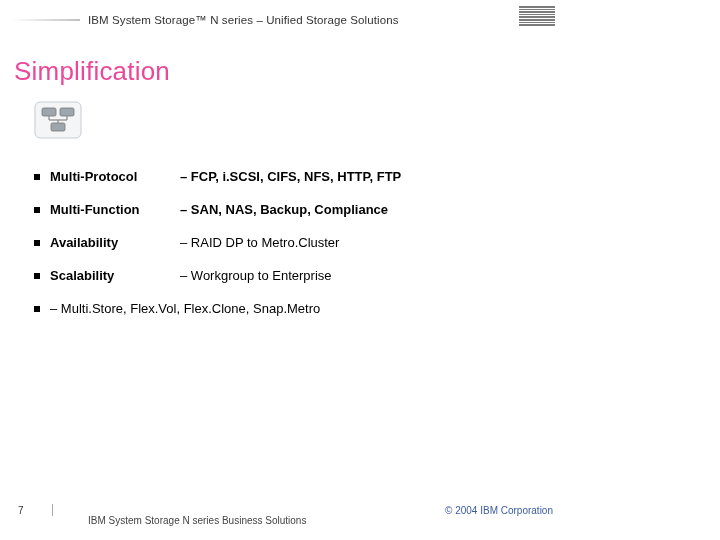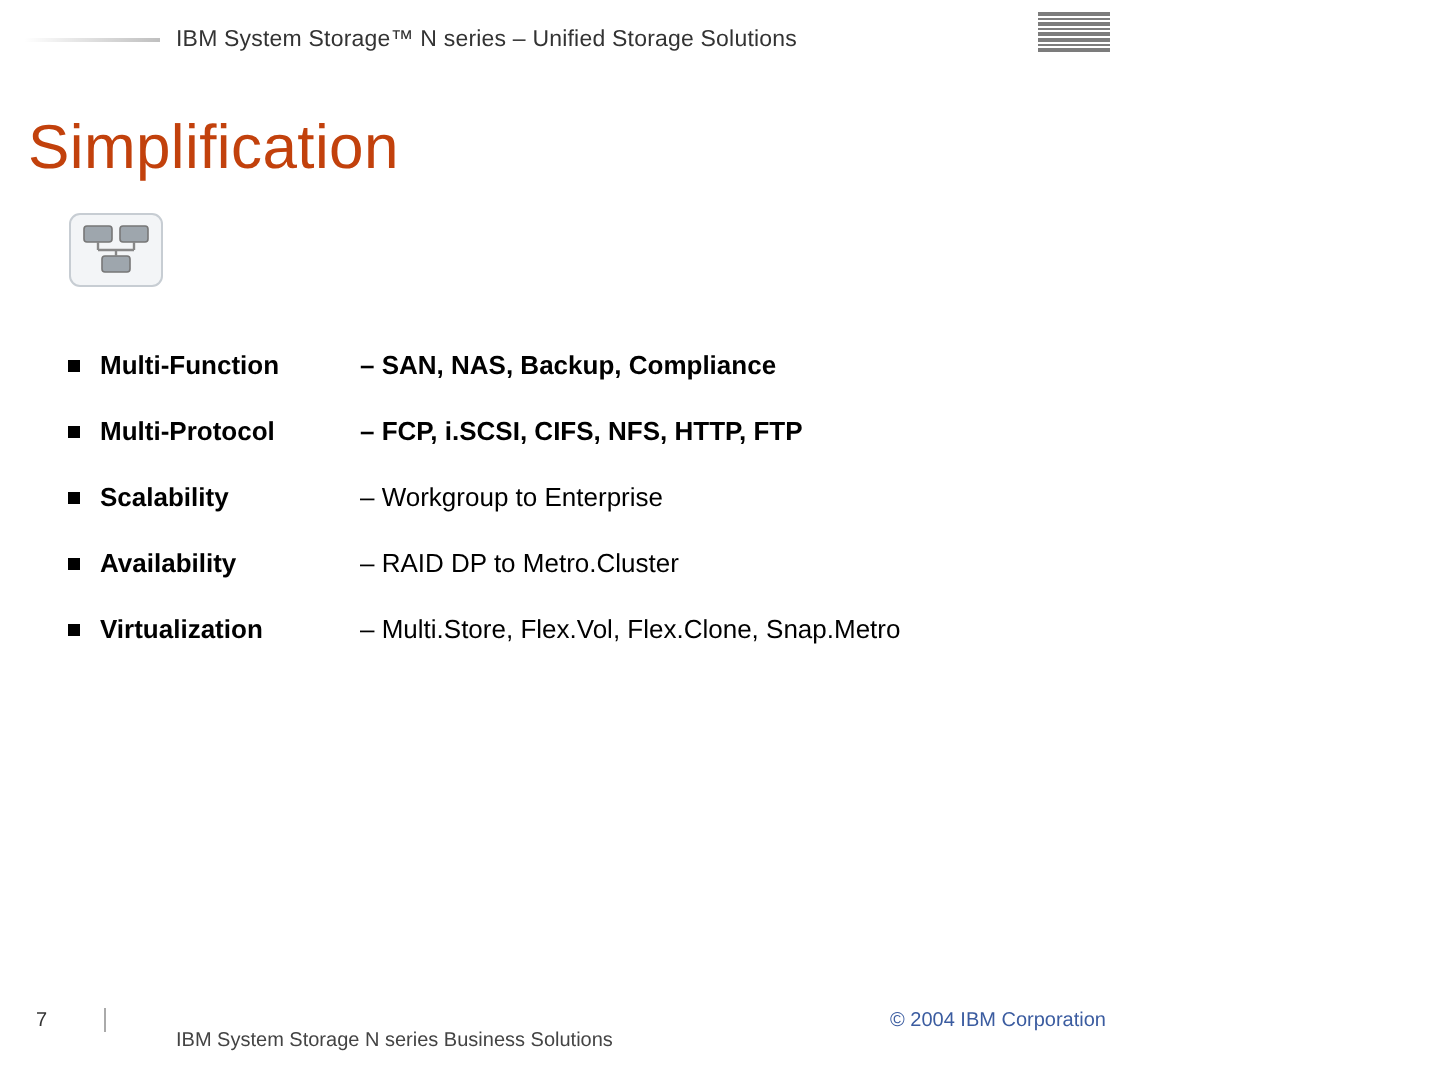--- a/index.html
+++ b/index.html
@@ -8,21 +8,21 @@
 
   
   .header { position: relative; height: 34px; display: flex; align-items: center; padding: 6px 12px 0 12px; }
   .header-rule-left { width: 68px; height: 2px; background: linear-gradient(to right, rgba(0,0,0,0) 0%, rgba(0,0,0,0.25) 100%); margin-right: 8px; }
   .header-title { font-size: 11.5px; color: #333; white-space: nowrap; letter-spacing: 0.1px; }
   .header-logo { position: absolute; right: 16px; top: 6px; }
   .ibm-logo-small { display: inline-block; }
   .ibm-bar { display: block; width: 36px; height: 1.6px; background: #7c7c7c; margin-bottom: 1px; }
 
   
-  .title { font-size: 31px; font-weight: 400; color: #c2410c; padding: 22px 0 0 14px; letter-spacing: 0.2px; }
+  .title { font-size: 26px; font-weight: 400; color: #ec4899; padding: 22px 0 0 14px; letter-spacing: 0.2px; }
 
   
   .icon-wrap { margin: 14px 0 6px 34px; }
   .storage-icon { width: 48px; height: 38px; }
 
   
   .bullets { padding: 2px 0 0 34px; }
   .brow { display: flex; align-items: flex-start; margin: 18px 0; font-size: 13px; }
   .bmark { width: 6px; height: 6px; background: #000; margin-top: 5px; margin-right: 10px; flex: 0 0 auto; }
   .bterm { font-weight: 700; width: 130px; flex: 0 0 auto; }
@@ -66,41 +66,40 @@
       <line x1="15" y1="15" x2="15" y2="19" stroke="#888" stroke-width="1.2"></line>
       <line x1="33" y1="15" x2="33" y2="19" stroke="#888" stroke-width="1.2"></line>
       <line x1="15" y1="19" x2="33" y2="19" stroke="#888" stroke-width="1.2"></line>
       <line x1="24" y1="19" x2="24" y2="22" stroke="#888" stroke-width="1.2"></line>
     </svg>
   </div>
 
   <div class="bullets">
     <div class="brow">
       <span class="bmark"></span>
+      <span class="bterm">Multi-Protocol</span>
+      <span class="bdesc">– FCP, i.SCSI, CIFS, NFS, HTTP, FTP</span>
+    </div>
+    <div class="brow">
+      <span class="bmark"></span>
       <span class="bterm">Multi-Function</span>
       <span class="bdesc">– SAN, NAS, Backup, Compliance</span>
     </div>
     <div class="brow">
       <span class="bmark"></span>
-      <span class="bterm">Multi-Protocol</span>
-      <span class="bdesc">– FCP, i.SCSI, CIFS, NFS, HTTP, FTP</span>
+      <span class="bterm">Availability</span>
+      <span class="bdesc">– RAID DP to Metro.Cluster</span>
     </div>
     <div class="brow">
       <span class="bmark"></span>
       <span class="bterm">Scalability</span>
       <span class="bdesc">– Workgroup to Enterprise</span>
     </div>
     <div class="brow">
       <span class="bmark"></span>
-      <span class="bterm">Availability</span>
-      <span class="bdesc">– RAID DP to Metro.Cluster</span>
-    </div>
-    <div class="brow">
-      <span class="bmark"></span>
-      <span class="bterm">Virtualization</span>
       <span class="bdesc">– Multi.Store, Flex.Vol, Flex.Clone, Snap.Metro</span>
     </div>
   </div>
 
   <div class="footer">
     <span class="page-num">7</span>
     <span class="footer-rule"></span>
     <span class="footer-title">IBM System Storage N series Business Solutions</span>
     <span class="copyright">© 2004 IBM Corporation</span>
   </div>

